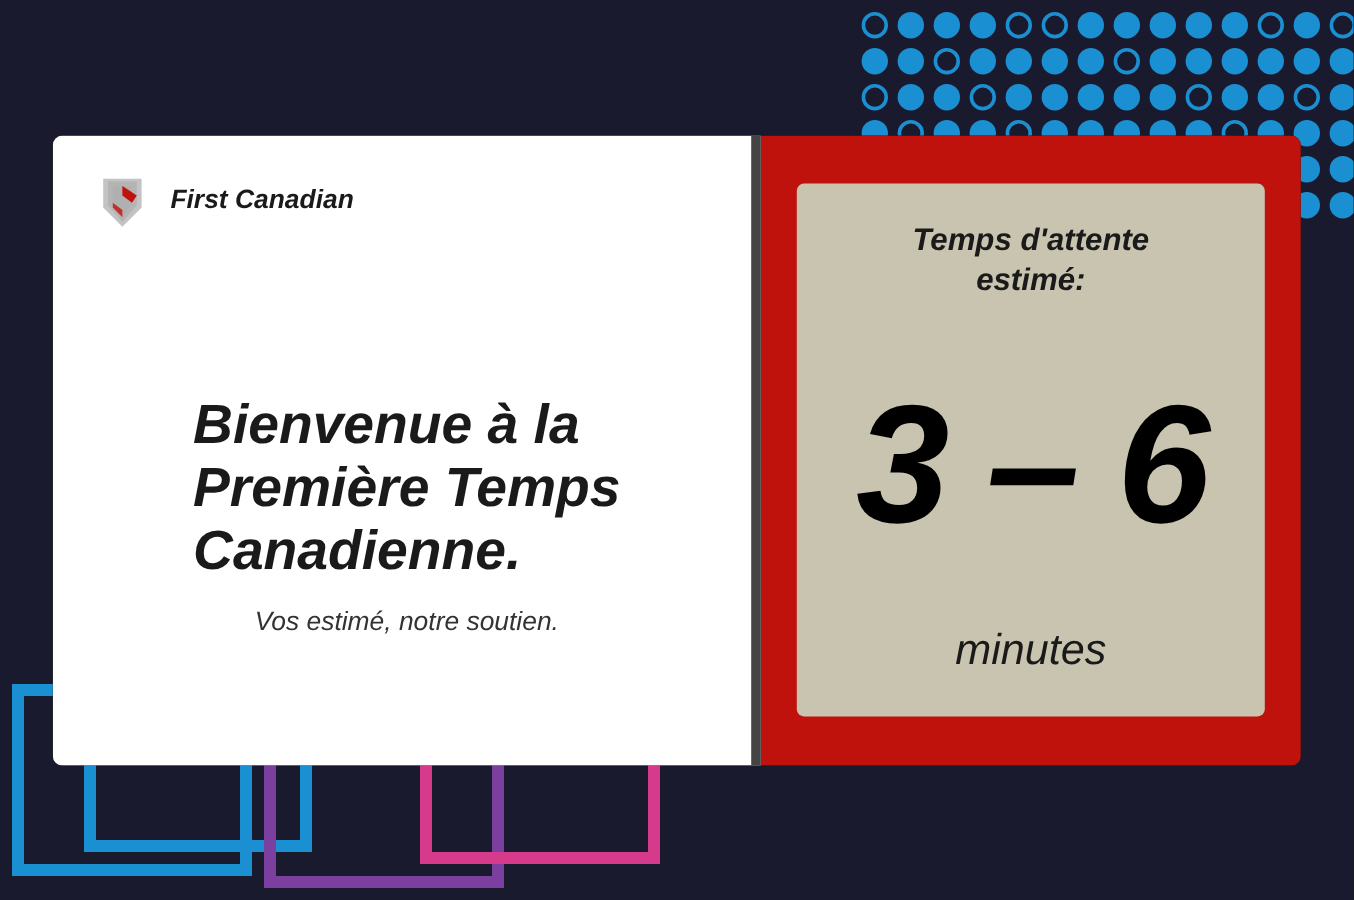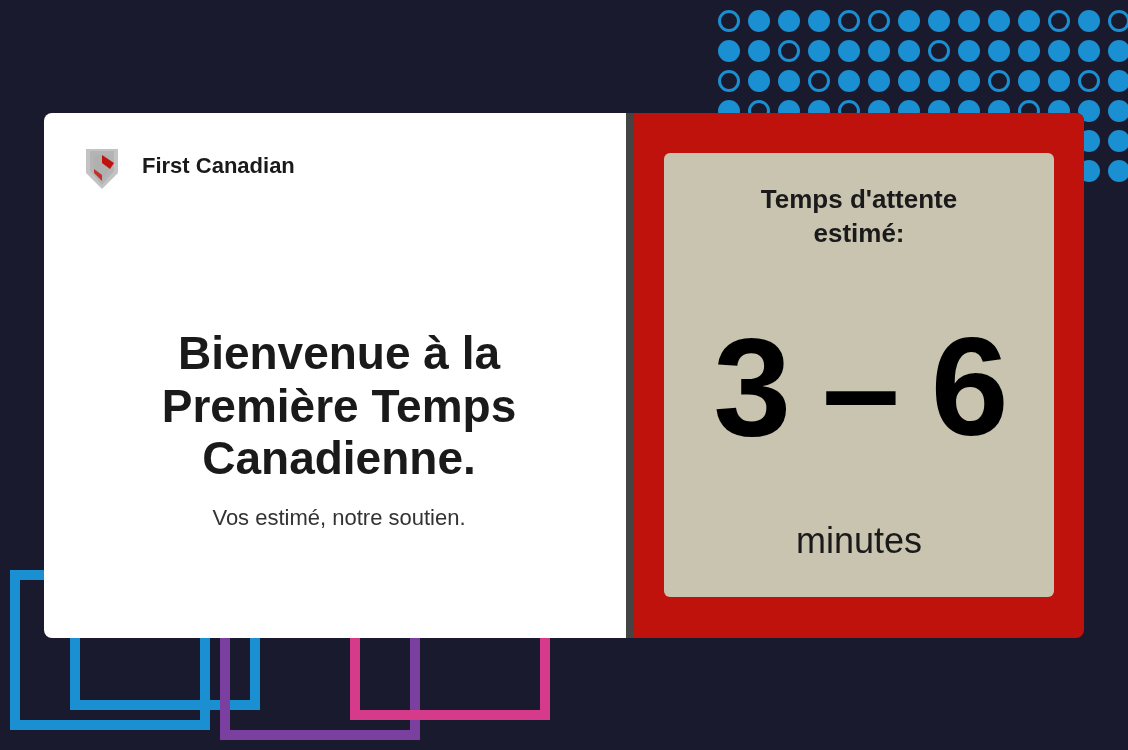--- a/index.html
+++ b/index.html
@@ -98,20 +98,21 @@
     
     .main-panel {
       width: 1040px;
       height: 525px;
       background: #1a1a1a;
       border-radius: 8px;
       display: flex;
       overflow: hidden;
       position: relative;
       z-index: 10;
+      font-style: italic;
     }
 
     
     .left-section {
       width: 590px;
       background: #ffffff;
       display: flex;
       flex-direction: column;
       position: relative;
     }
@@ -142,21 +143,21 @@
       line-height: 1.2;
     }
 
     .welcome-text-area {
       flex: 1;
       display: flex;
       flex-direction: column;
       align-items: center;
       justify-content: center;
       padding: 20px 60px;
-      text-align: center;
+      text-align: left;
     }
 
     .welcome-heading {
       font-family: Arial, sans-serif;
       font-size: 46px;
       font-weight: 900;
       color: #1a1a1a;
       line-height: 1.15;
       margin-bottom: 20px;
     }

